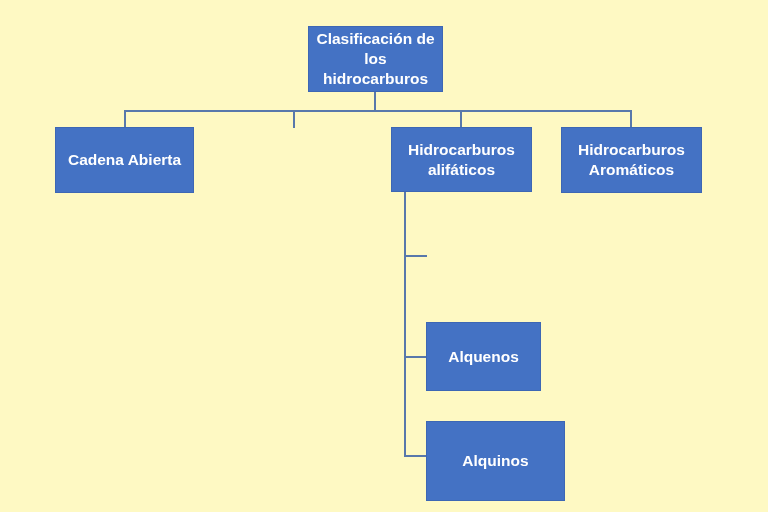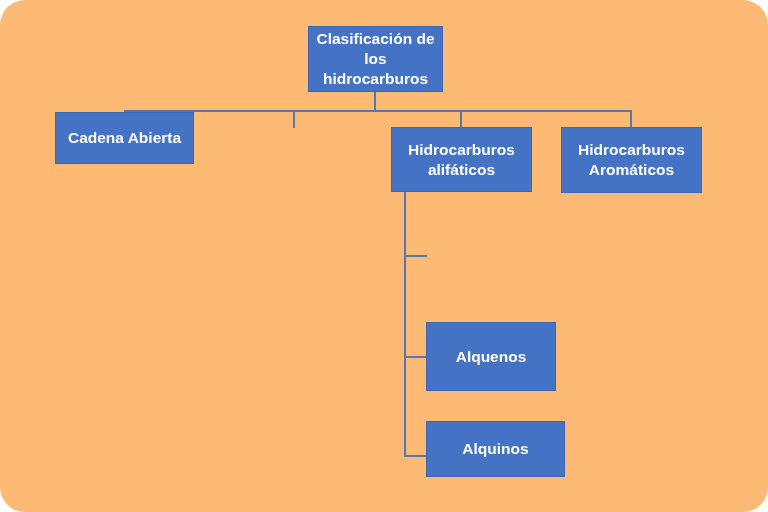--- a/index.html
+++ b/index.html
@@ -4,24 +4,23 @@
 <style>
   html, body {
     margin: 0;
     padding: 0;
     background: #ffffff;
   }
   .page {
     position: relative;
     width: 768px;
     height: 512px;
-    background: #fdba74;
+    background: #fef9c3;
     font-family: "Liberation Sans", sans-serif;
     overflow: hidden;
-    border-radius: 25px;
   }
   .node {
     position: absolute;
     box-sizing: border-box;
     background: #4472C4;
     border: 1px solid #3d67b4;
     color: #ffffff;
     font-weight: 700;
     font-size: 15.5px;
     line-height: 1.28;
@@ -33,27 +32,27 @@
   .node span {
     white-space: pre-line;
     padding: 2px 4px;
   }
   .line {
     position: absolute;
     background: #5878ab;
   }
   
   .n-root { left: 308px; top: 26px;  width: 135px; height: 66px; }
-  .n-l2a  { left: 55px;  top: 112px; width: 139px; height: 52px; }
+  .n-l2a  { left: 55px;  top: 127px; width: 139px; height: 66px; }
   .n-l2b  { left: 224px; top: 127px; width: 141px; height: 66px; }
   .n-l2c  { left: 391px; top: 127px; width: 141px; height: 65px; }
   .n-l2d  { left: 561px; top: 127px; width: 141px; height: 66px; }
   .n-l3a  { left: 427px; top: 221px; width: 139px; height: 70px; }
-  .n-l3b  { left: 426px; top: 322px; width: 130px; height: 69px; }
-  .n-l3c  { left: 426px; top: 421px; width: 139px; height: 56px; }
+  .n-l3b  { left: 426px; top: 322px; width: 115px; height: 69px; }
+  .n-l3c  { left: 426px; top: 421px; width: 139px; height: 80px; }
   
   .c-root-drop { left: 374px; top: 92px;  width: 2px;   height: 19px; }
   .c-rail      { left: 124px; top: 110px; width: 508px; height: 2px;  }
   .c-drop-1    { left: 124px; top: 111px; width: 2px;   height: 17px; }
   .c-drop-2    { left: 293px; top: 111px; width: 2px;   height: 17px; }
   .c-drop-3    { left: 460px; top: 111px; width: 2px;   height: 17px; }
   .c-drop-4    { left: 630px; top: 111px; width: 2px;   height: 17px; }
   .c-hang      { left: 404px; top: 191px; width: 2px;   height: 266px; }
   .c-stub-1    { left: 404px; top: 255px; width: 23px;  height: 2px;  }
   .c-stub-2    { left: 404px; top: 356px; width: 22px;  height: 2px;  }

